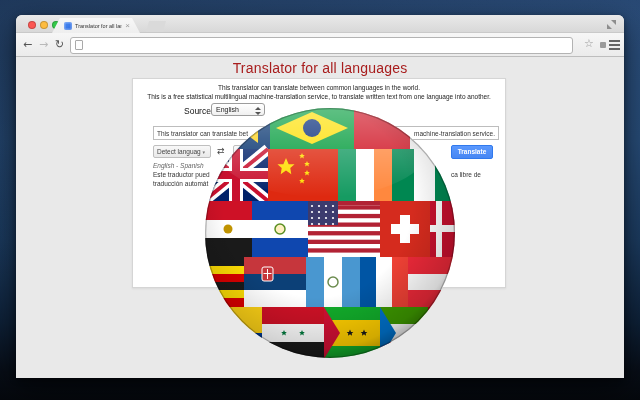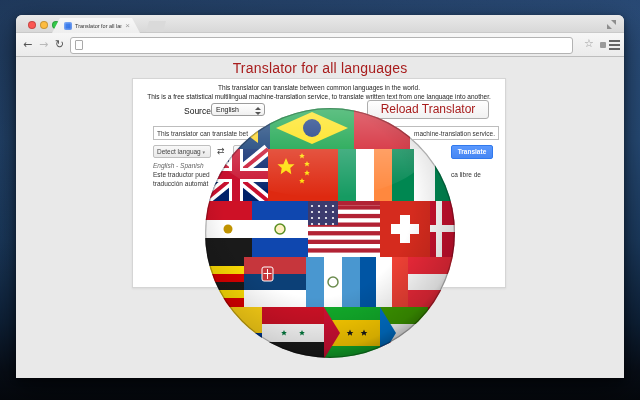--- a/index.html
+++ b/index.html
@@ -120,21 +120,20 @@
         <div class="intro" style="top:14px">This is a free statistical multilingual machine-translation service, to translate written text from one language into another.</div>
 
         <span class="src-label">Source:</span>
         <div class="select">
           <span>English</span>
           <span class="sel-arrows">
               <i class="up"></i>
               <i class="down"></i>
             </span>
         </div>
-        <div class="reload-btn">Reload Translator</div>
 
         <div class="winput">
           <span>This translator can translate bet</span>
           <span>machine-translation service.</span>
         </div>
 
         <div class="gbtn" style="left:20px; width:58px">
           <span>Detect languag</span>
           <span class="caret">▾</span>
         </div>

